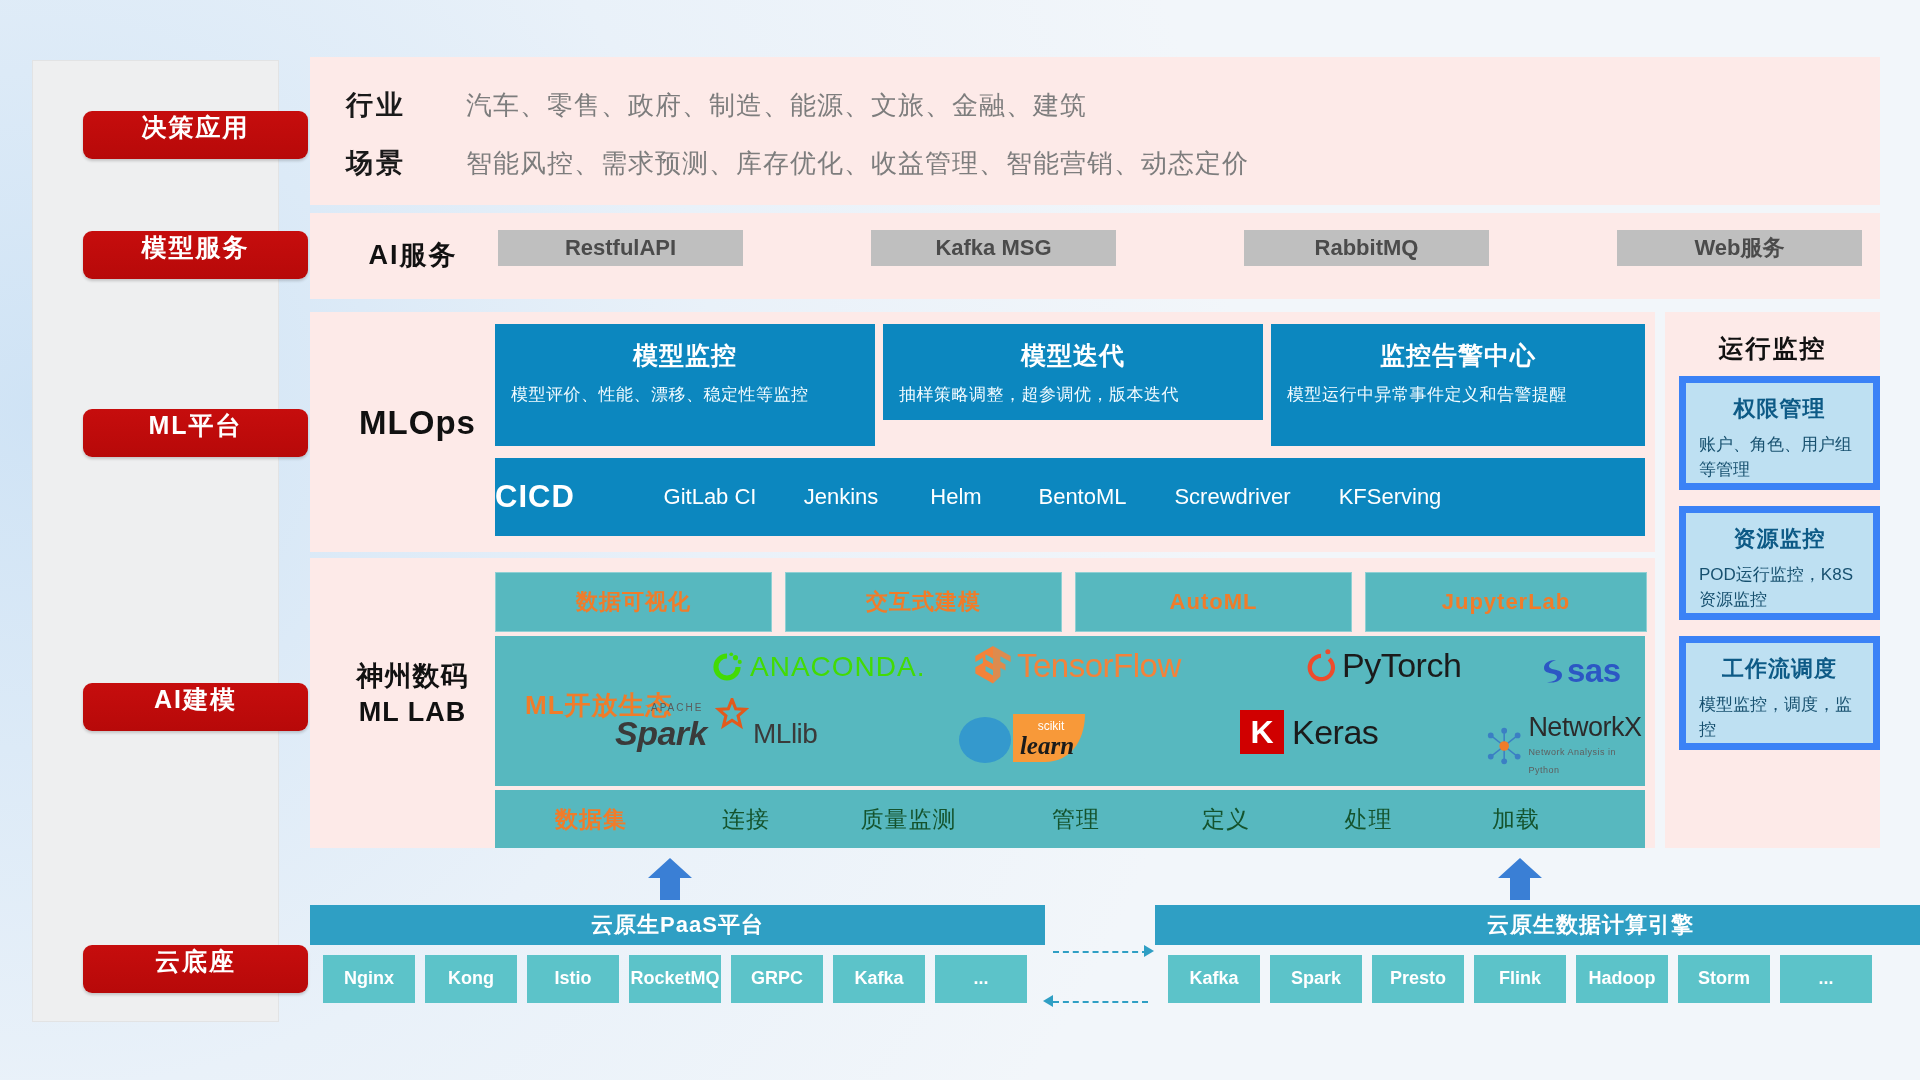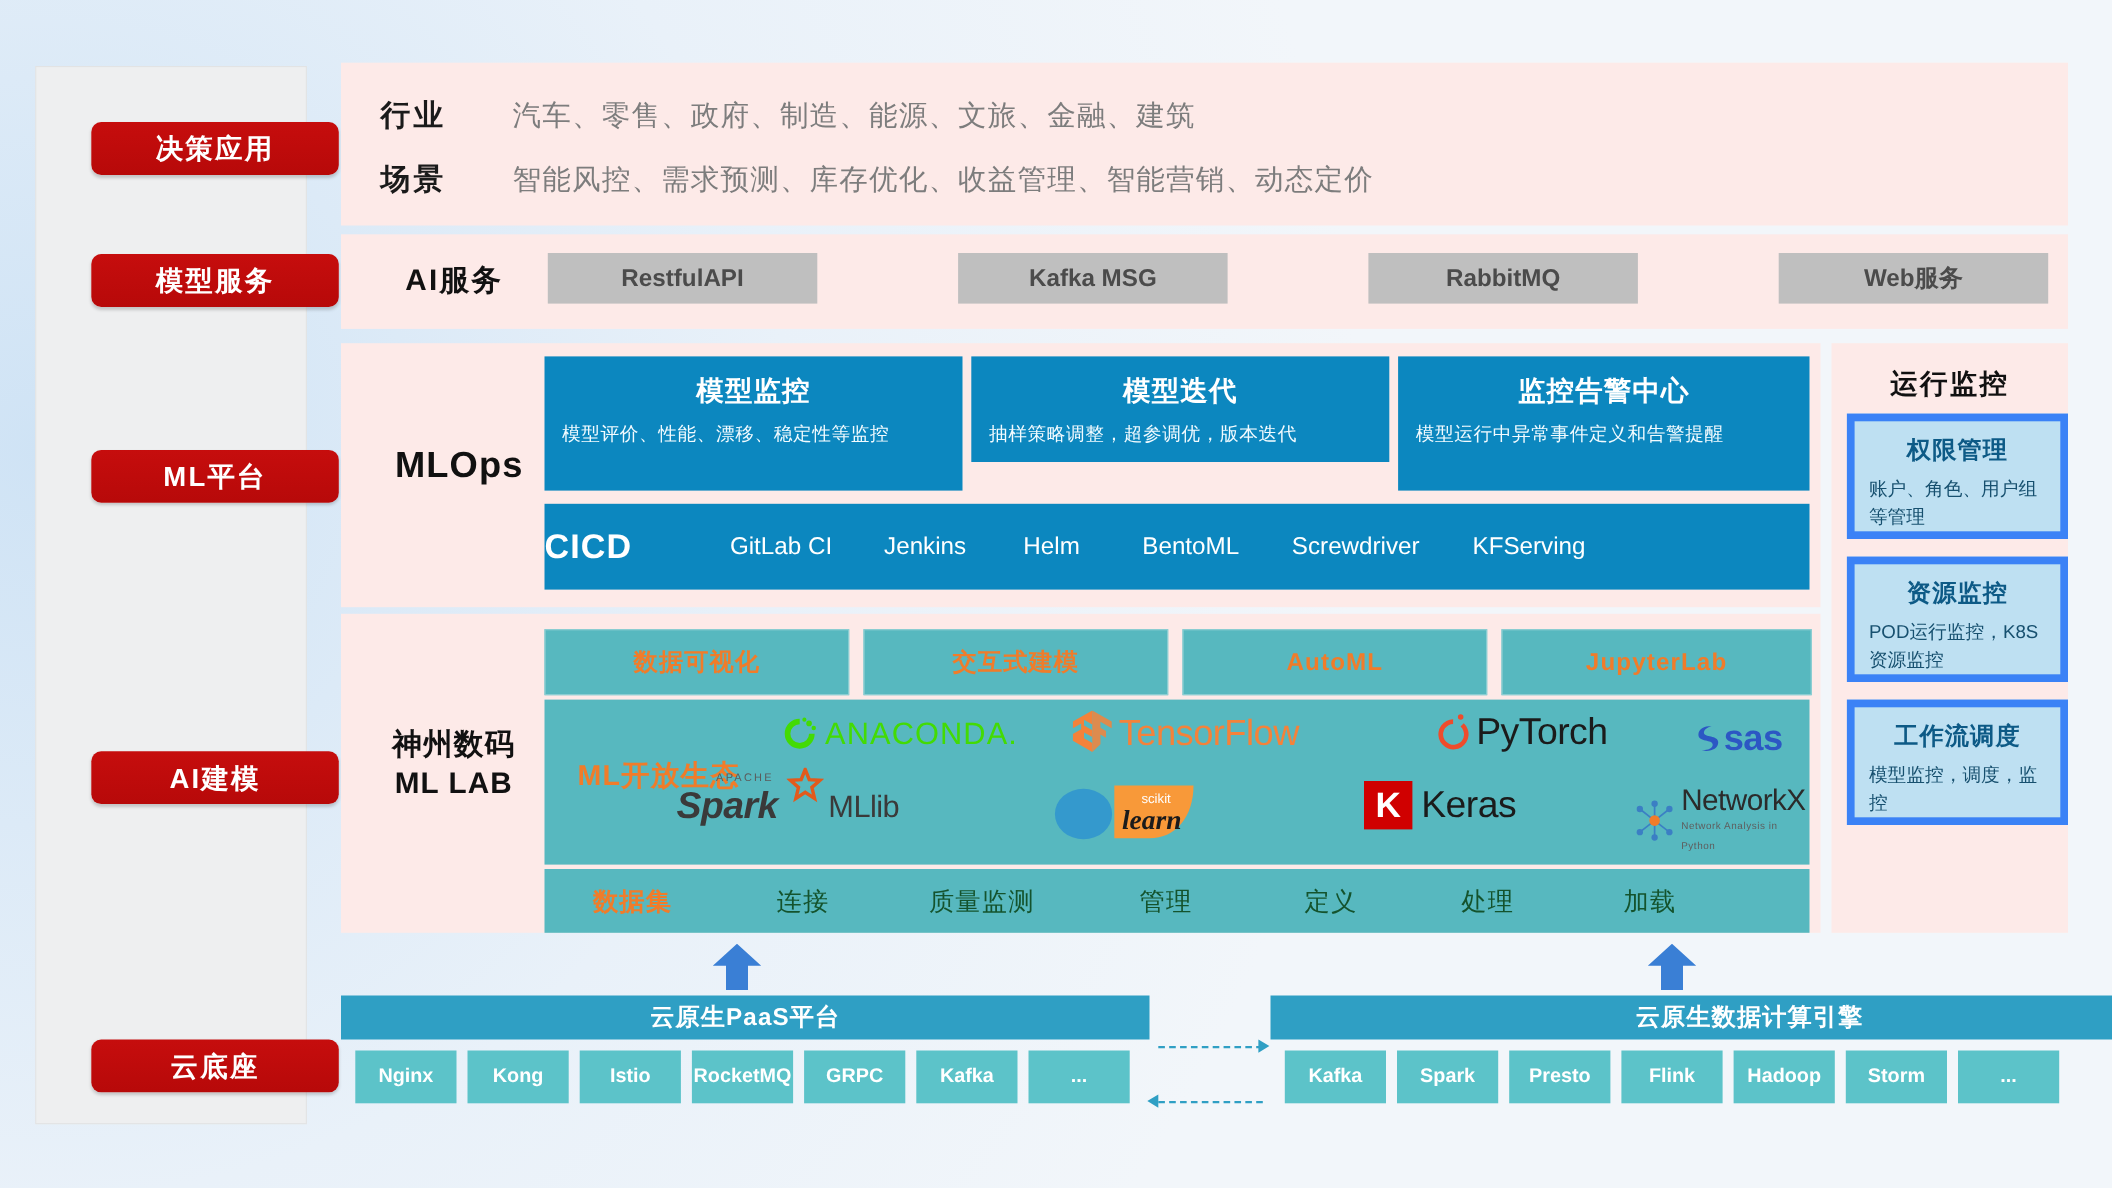--- a/index.html
+++ b/index.html
@@ -14,39 +14,39 @@
 
   
   .rail{
     position:absolute;left:32px;top:60px;width:245px;height:960px;
     background:#eeeff0;border:1px solid #e2e3e4;
   }
   .rail-chip{
     position:absolute;left:50px;width:225px;height:48px;
     background:linear-gradient(180deg,#c60d0d 0%,#b70909 100%);
     border-radius:9px;color:#fff;
-    display:flex;align-items:center;justify-content:center;
+    display:flex;justify-content:center;
     font-size:25px;font-weight:700;letter-spacing:2px;
     box-shadow:0 2px 3px rgba(0,0,0,.18);
   }
 
   
   .panel{position:absolute;background:#fdeae8;}
 
   
   .topband{left:310px;top:57px;width:1570px;height:148px;}
   .kvrow{position:absolute;display:flex;align-items:center;}
   .kvkey{width:120px;font-size:27px;font-weight:700;color:#1a1a1a;letter-spacing:3px;}
   .kvval{font-size:26px;color:#7d7d7d;letter-spacing:1px;white-space:nowrap;}
 
   
   .svcband{left:310px;top:213px;width:1570px;height:86px;}
   .svclabel{position:absolute;left:28px;top:24px;width:150px;text-align:center;
     font-size:27px;font-weight:700;color:#111;letter-spacing:2px;}
-  .svcchip{position:absolute;top:17px;height:46px;background:#bfbfbf;
+  .svcchip{position:absolute;top:17px;height:36px;background:#bfbfbf;
     display:flex;align-items:center;justify-content:center;
     color:#4b4b4b;font-size:22px;font-weight:700;}
 
   
   .mlopsband{left:310px;top:312px;width:1345px;height:240px;}
   .mlopslabel{position:absolute;left:330px;top:404px;width:175px;text-align:center;
     font-size:33px;font-weight:700;color:#111;letter-spacing:1px;}
   .bluecard{position:absolute;background:#0c87bf;color:#fff;overflow:hidden;}
   .bluecard .t{font-size:25px;font-weight:700;text-align:center;margin-top:15px;letter-spacing:1px;}
   .bluecard .d{font-size:17px;line-height:1.45;margin:11px 16px 0 16px;color:#f2fbff;letter-spacing:.5px;}
@@ -58,21 +58,21 @@
   .modband{left:310px;top:558px;width:1345px;height:290px;}
   .modlabel{position:absolute;left:320px;top:658px;width:185px;text-align:center;
     font-size:27px;font-weight:700;color:#111;line-height:1.35;letter-spacing:1px;}
   .tealchip{position:absolute;background:#57b8bf;border:1px solid #8fd0d4;
     display:flex;align-items:center;justify-content:center;
     color:#f07c2a;font-size:22px;font-weight:700;letter-spacing:1px;}
   .ecoband{position:absolute;background:#57b8bf;overflow:hidden;}
   .ecolabel{position:absolute;left:30px;top:52px;color:#f07c2a;font-size:26px;font-weight:700;letter-spacing:1px;}
   .dsband{position:absolute;background:#57b8bf;display:flex;align-items:center;}
   .dsband .c{flex:none;text-align:center;font-size:23px;color:#14532d;letter-spacing:1px;}
-  .dsband .c.hl{color:#f07c2a;font-weight:700;}
+  .dsband .c.hl{color:#f07c2a;font-weight:700;padding-left:16px;}
 
   
   .moncol{left:1665px;top:312px;width:215px;height:536px;}
   .montitle{position:absolute;left:0;right:0;top:20px;text-align:center;
     font-size:25px;font-weight:700;color:#111;letter-spacing:2px;}
   .moncard{position:absolute;left:14px;width:187px;background:#bee0f2;border:7px solid #3b82f6;}
   .moncard .mt{text-align:center;font-size:22px;font-weight:700;color:#0d5a86;margin-top:11px;letter-spacing:1px;}
   .moncard .md{font-size:17px;color:#17506f;margin:9px 13px 0 13px;line-height:1.45;}
 
   

